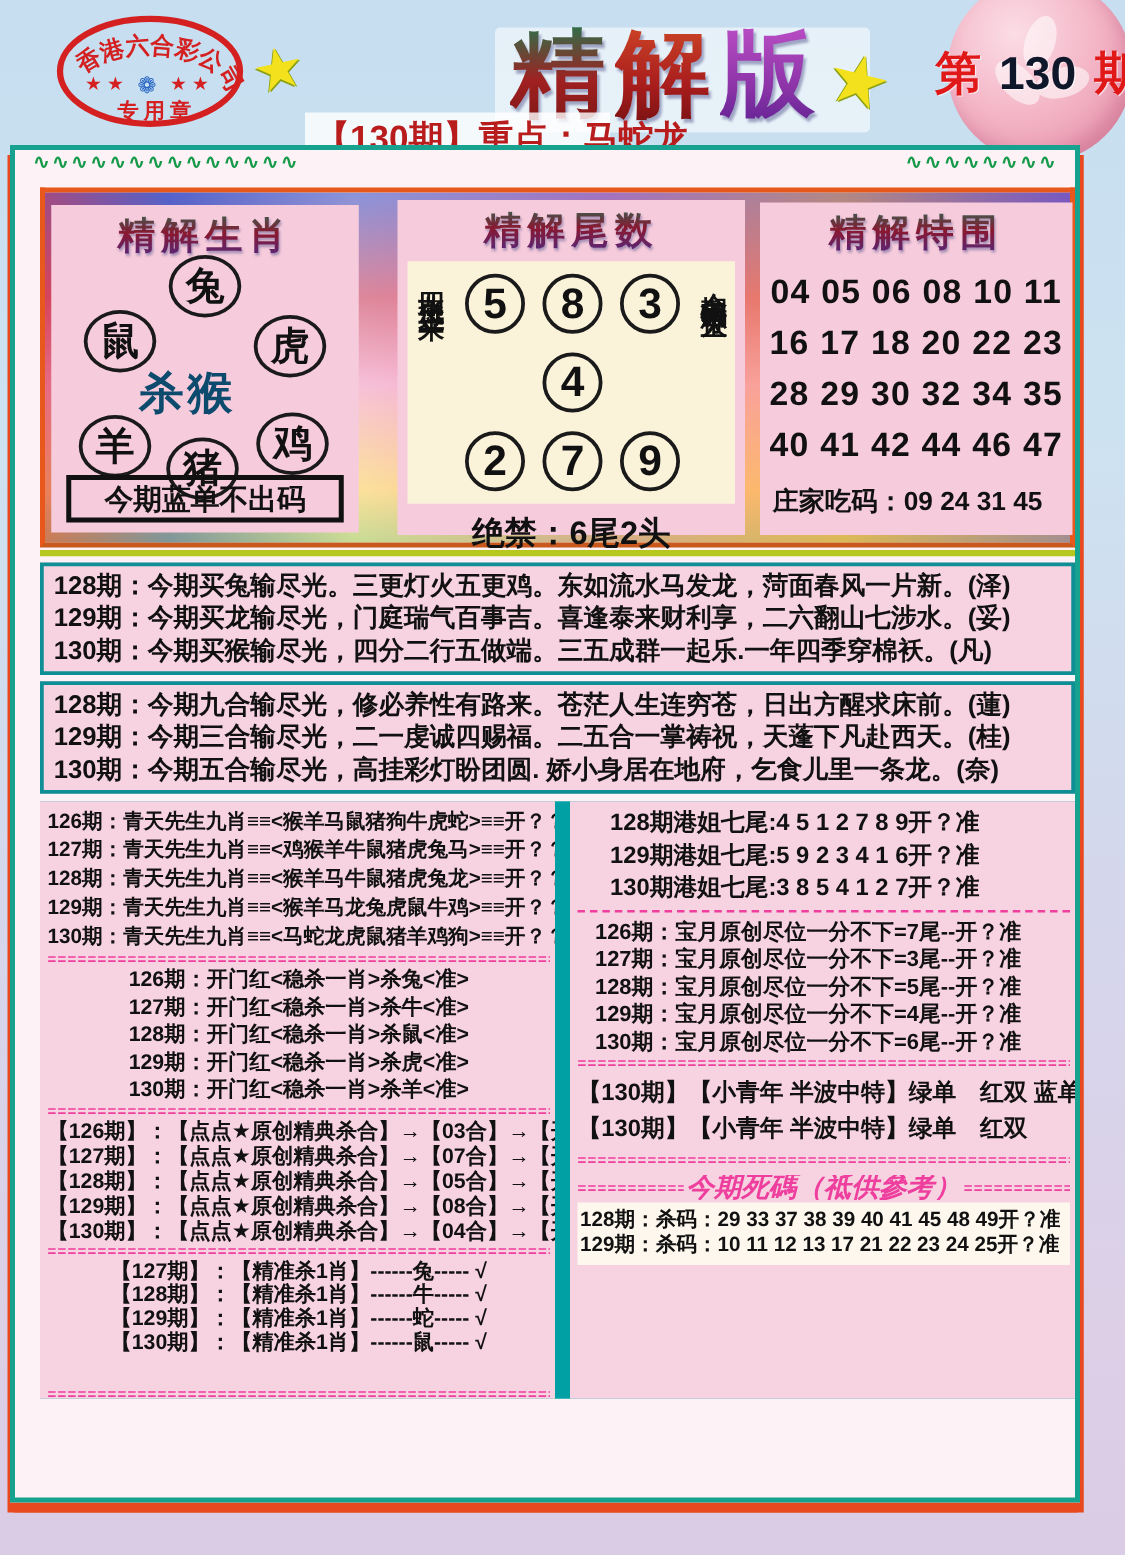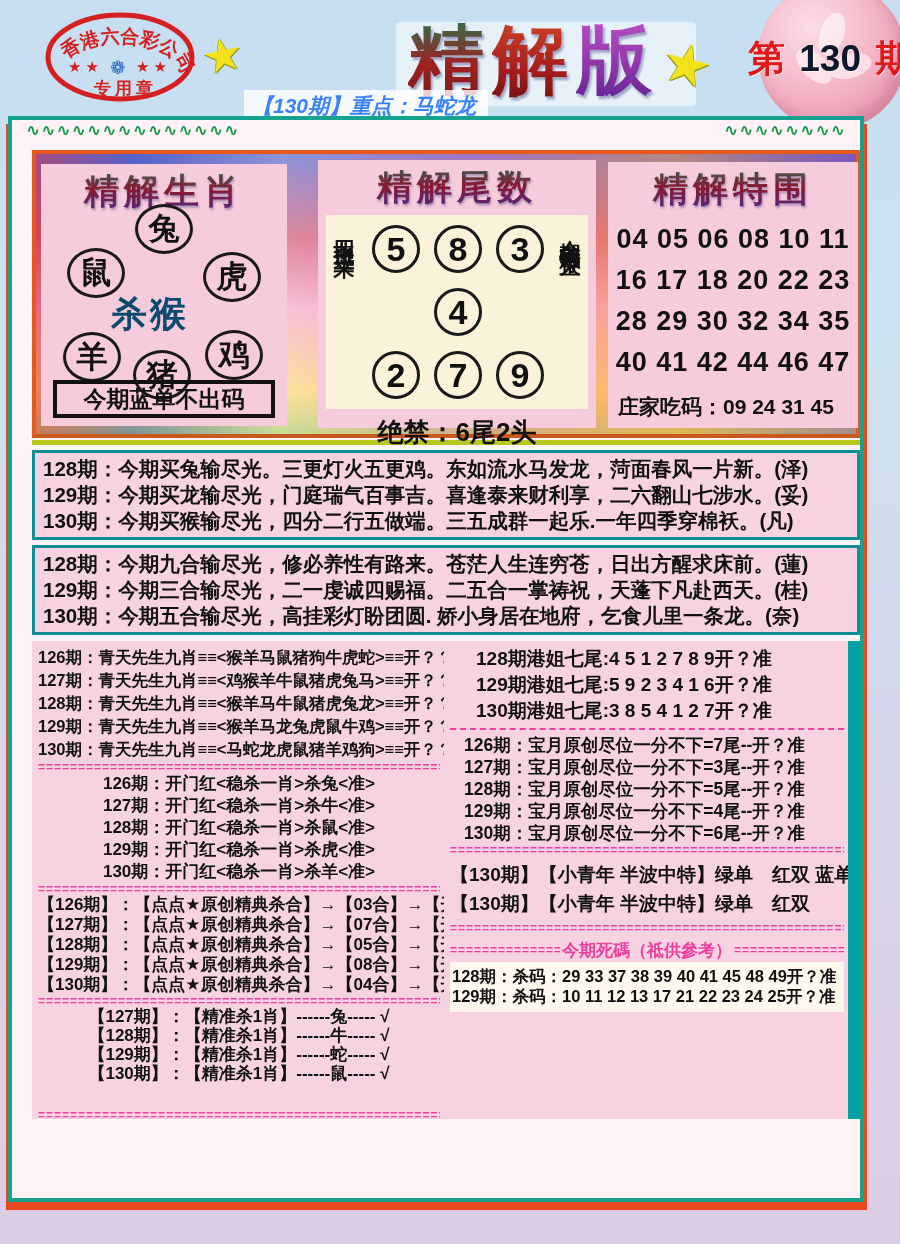--- a/index.html
+++ b/index.html
@@ -26,38 +26,38 @@
   .star2 { position:absolute; left:662px; top:32px; font-size:56px; color:#f2e11c;
            text-shadow:1px 1px 0 #8aa012,-1px 1px 0 #8aa012; transform:rotate(14deg); }
   .ball { position:absolute; left:758px; top:-18px; width:148px; height:148px; border-radius:50%;
           background:radial-gradient(circle at 36% 30%,#fbdde6 0%,#f4b7c8 45%,#eb9cb4 75%,#e58ba6 100%);
           box-shadow:inset -6px -8px 14px rgba(180,90,120,.35); }
   .ball svg { position:absolute; left:22px; top:22px; opacity:.55; }
   .issue { position:absolute; left:748px; top:34px; font-size:37px; font-weight:bold; z-index:3;
            text-shadow:1px 1px 0 rgba(255,255,255,.6); white-space:nowrap; }
   .issue .red { color:#e01818; } .issue .grn { color:#0f172a; padding:0 4px; }
   .subt-back { position:absolute; left:244px; top:90px; width:244px; height:27px; background:rgba(255,255,255,.8); }
-  .subtitle { position:absolute; left:252px; top:92px; font-size:21px; font-weight:bold; color:#3b82f6;font-style:italic; }
+  .subtitle { position:absolute; left:252px; top:92px; font-size:28px; font-weight:bold; color:#b91c1c; }
   
   .frame { position:absolute; left:8px; top:116px; width:856px; height:1086px;
            border:4px solid #16a28f; background:#fdf3f6;
            box-shadow:3px 8px 0 #e8491f, -2px 8px 0 #e8491f; }
   .waves { position:relative; height:22px; }
   .wave { position:absolute; top:0; font-size:17px; font-weight:bold; color:#169a4a; letter-spacing:1px; }
   .wave.l { left:14px; } .wave.r { right:14px; }
   
   .pbox { margin:8px 0 0 20px; width:828px; height:288px; border:4px solid #e8581c;
           border-bottom-color:#c8581c; position:relative;
           background:linear-gradient(115deg,#b univers); }
   .pbox { background:
       linear-gradient(180deg, rgba(70,90,200,.85) 0%, rgba(200,60,90,.8) 30%, rgba(240,150,190,.75) 55%, rgba(250,210,90,.8) 85%, rgba(160,200,80,.8) 100%); }
   .pbox::before { content:""; position:absolute; inset:0;
       background:linear-gradient(90deg, rgba(220,40,60,.5) 0%, rgba(60,80,200,.45) 12%, rgba(255,255,255,.25) 30%, rgba(255,120,170,.4) 55%, rgba(255,160,60,.5) 78%, rgba(140,60,180,.45) 100%); }
   .panel { position:absolute; background:#f6cbdb; }
-  .panel-title { text-align:center; font-size:35px; font-weight:bold; letter-spacing:5px;
+  .panel-title { text-align:center; font-size:30px; font-weight:bold; letter-spacing:5px;
       background-image:linear-gradient(180deg,#167a5a 0%,#8a1830 50%,#4a2a8a 100%);
       -webkit-background-clip:text; background-clip:text; color:transparent;
       filter:drop-shadow(1px 2px 1px rgba(80,80,140,.5)); padding-top:4px; }
   .p-zodiac { left:5px; top:10px; width:246px; height:262px; }
   .zc { position:absolute; width:58px; height:50px; border:3px solid #1a1a1a; border-radius:50%;
         font-size:31px; font-weight:bold; text-align:center; line-height:44px; color:#111; }
   .kill-txt { position:absolute; font-size:36px; font-weight:bold; color:#0c4a6e; letter-spacing:3px; }
   .blue-box { position:absolute; left:12px; top:216px; width:222px; height:38px; border:4px solid #111;
               font-size:23px; font-weight:bold; text-align:center; line-height:30px; color:#111; }
   .p-tails { left:282px; top:6px; width:278px; height:268px; }
@@ -71,36 +71,36 @@
   .num-row { text-align:center; font-size:27px; font-weight:bold; color:#111; line-height:41px; letter-spacing:1px; }
   .spec-foot { font-size:21px; font-weight:bold; color:#111; margin:10px 0 0 10px; }
   .ygstrip { margin-left:20px; width:828px; height:5px; background:#b6c81e; margin-top:2px; }
   
   .poem { margin:5px 0 0 20px; width:828px; border:3px solid #0e8f96; background:#f7d2e0;
           padding:3px 8px; }
   .poem div { font-size:20.5px; font-weight:bold; color:#111; line-height:26px; white-space:nowrap; }
   
   .cols { margin:6px 0 0 20px; width:828px; height:478px; background:#00a0a5; display:flex; }
   .colL { width:412px; height:100%; background:#f7d2e0; padding:5px 4px 0 6px; overflow:hidden; }
-  .colR { width:404px; height:100%; background:#f7d2e0; margin-left:0; padding:5px 4px 0 6px; overflow:hidden; }
+  .colR { width:404px; height:100%; background:#f7d2e0; margin-left:12px; padding:5px 4px 0 6px; overflow:hidden; }
   .ln { font-weight:bold; color:#111; white-space:nowrap; }
   .b1 .ln { font-size:16.5px; line-height:23px; }
   .b2 .ln { font-size:17px; line-height:22px; text-align:center; }
   .b3 .ln { font-size:17px; line-height:20px; }
   .b4 .ln { font-size:17px; line-height:19px; text-align:center; }
   .sep { height:12px; line-height:12px; font-size:12px; font-weight:bold; color:#ee3f9e;
          overflow:hidden; white-space:nowrap; letter-spacing:1px; }
   .dashsep { border-top:2px dashed #ee3f9e; margin:4px 0 4px; }
   .rb1 .ln { font-size:19px; line-height:26px; }
   .rb2 .ln { font-size:17.5px; line-height:22px; }
   .rb3 .ln { font-size:19px; line-height:22px; margin-bottom:7px; }
   .rb4 .ln { font-size:18.5px; line-height:21px; text-align:center; }
   .death { display:flex; align-items:center; font-weight:bold; color:#ee3f9e; height:20px; overflow:hidden; }
   .death .eq { font-size:12px; letter-spacing:1px; overflow:hidden; white-space:nowrap; flex:1; }
-  .death .lbl { font-size:17px; white-space:nowrap; padding:0 2px; }
+  .death .lbl { font-size:22px; white-space:nowrap; padding:0 2px;font-style:italic; }
   .killbox { background:#fdf7ee; padding:4px 2px 6px 2px; margin-top:2px; }
   .killbox .ln { font-size:16.5px; line-height:20px; }
   .gap28 { height:26px; }
 </style>
 </head>
 <body>
 
 <div class="hdr">
   <svg class="stamp" width="152" height="94" viewBox="0 0 152 94">
     <ellipse cx="76" cy="47" rx="72" ry="42" fill="none" stroke="#d42020" stroke-width="5"></ellipse>

